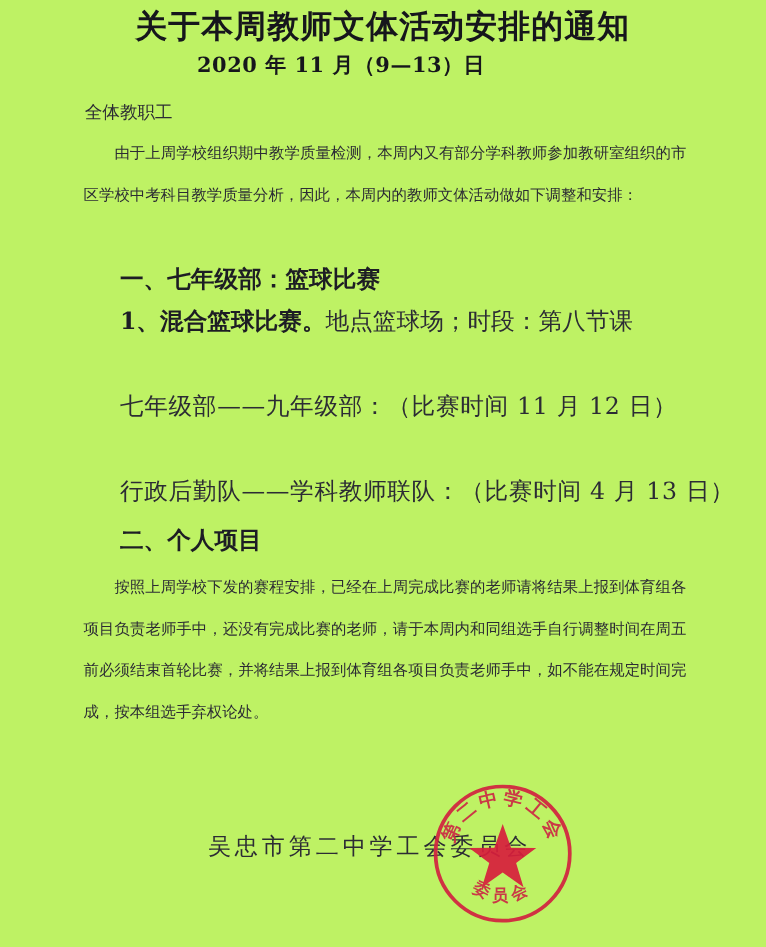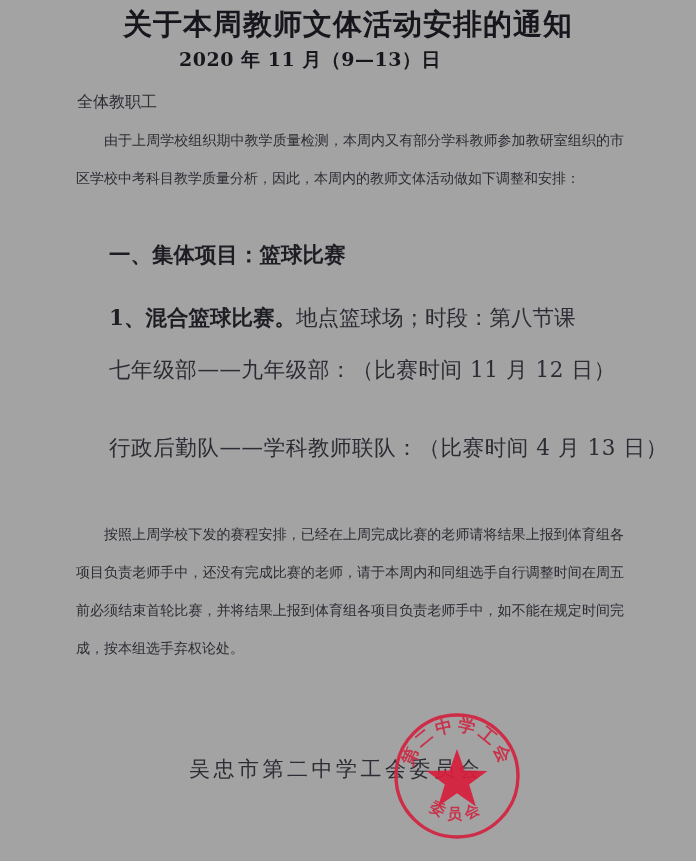--- a/index.html
+++ b/index.html
@@ -13,21 +13,21 @@
     position: relative;
     overflow: hidden;
     font-family: "DejaVu Serif", "Liberation Serif", serif;
     color: #26262e;
     -webkit-font-smoothing: antialiased;
   }
 
   .page {
     position: absolute;
     inset: 0;
-    background: #a3a3a3;
+    background: #bef264;
   }
 
   
   .doc-title {
     position: absolute;
     top: 7px;
     left: 0;
     width: 696px;
     text-align: center;
     font-size: 29px;
@@ -96,21 +96,21 @@
   }
 
   .b {
     font-weight: bold;
     color: #1d1d24;
   }
 
   
   #para-intro { position: absolute; top: 121px; left: 76px; width: 548px; }
   #sec-one    { position: absolute; top: 236px; left: 76px; width: 560px; }
-  #item-1     { position: absolute; top: 274px; left: 76px; width: 560px; margin-top: 25px; }
+  #item-1     { position: absolute; top: 274px; left: 76px; width: 560px; }
   #match-1    { position: absolute; top: 313px; left: 76px; width: 560px; }
   #match-2    { position: absolute; top: 351px; left: 76px; width: 560px; }
   #item-2     { position: absolute; top: 391px; left: 76px; width: 560px; }
   #match-3    { position: absolute; top: 429px; left: 76px; width: 560px; }
   #sec-two    { position: absolute; top: 473px; left: 76px; width: 560px; }
   #para-final { position: absolute; top: 515px; left: 76px; width: 548px; }
 
   
   .sign-org {
     position: absolute;
@@ -157,32 +157,33 @@
 <div class="page">
 
   <div class="doc-title">关于本周教师文体活动安排的通知</div>
 
   <div class="doc-subtitle">2020 年 11 月（9—13）日</div>
 
   <div class="addressee">全体教职工</div>
 
   <p class="para indent" id="para-intro">由于上周学校组织期中教学质量检测，本周内又有部分学科教师参加教研室组织的市区学校中考科目教学质量分析，因此，本周内的教师文体活动做如下调整和安排：</p>
 
-  <div class="heading" id="sec-one">一、集体项目：篮球比赛</div>
+  <div class="heading" id="sec-one">一、七年级部：篮球比赛</div>
 
   <div class="line indent1" id="item-1">
     <span class="b">1、混合篮球比赛。</span><span>地点篮球场；时段：第八节课</span>
   </div>
 
 
   <div class="line indent1 spread" id="match-2">七年级部——九年级部：（比赛时间 11 月 12 日）</div>
 
 
   <div class="line indent1 spread" id="match-3">行政后勤队——学科教师联队：（比赛时间 4 月 13 日）</div>
 
+  <div class="heading" id="sec-two">二、个人项目</div>
 
   <p class="para indent" id="para-final">按照上周学校下发的赛程安排，已经在上周完成比赛的老师请将结果上报到体育组各项目负责老师手中，还没有完成比赛的老师，请于本周内和同组选手自行调整时间在周五前必须结束首轮比赛，并将结果上报到体育组各项目负责老师手中，如不能在规定时间完成，按本组选手弃权论处。</p>
 
   <div class="sign-org">吴忠市第二中学工会委员会</div>
 
 
   <div class="seal">
     <svg viewBox="0 0 130 130" xmlns="http://www.w3.org/2000/svg">
       <defs>
         <path id="arcTop" d="M 20,65 A 45,45 0 0 1 110,65" fill="none"></path>

